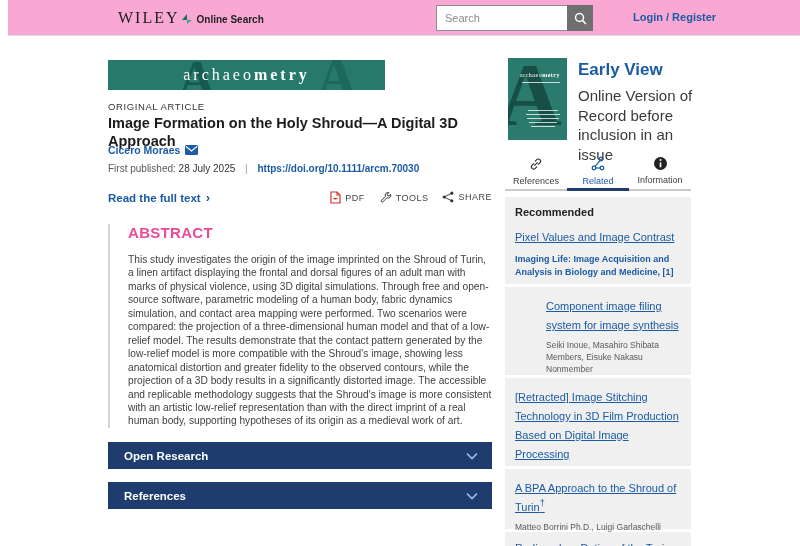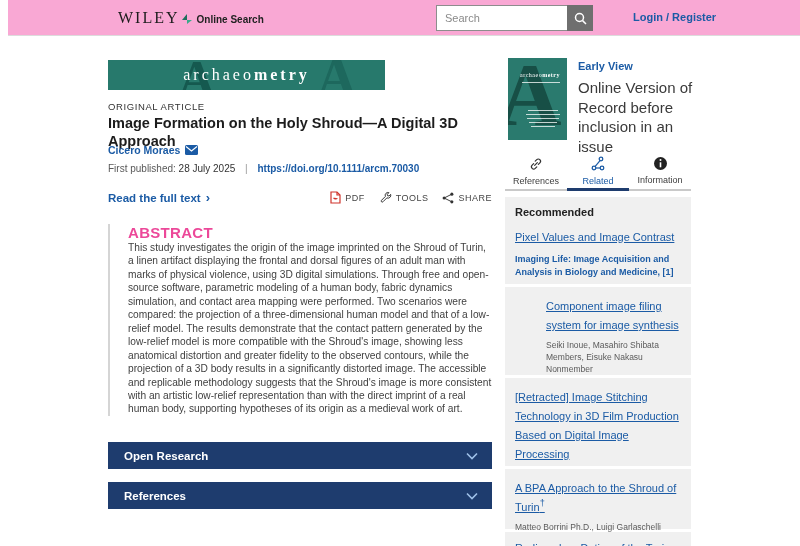--- a/index.html
+++ b/index.html
@@ -29,38 +29,38 @@
   .title { position:absolute; left:108px; top:114px; width:392px; font-size:14.5px; font-weight:bold; color:#1c1c1c; line-height:1.25; }
   .author-row { position:absolute; left:108px; top:144px; display:flex; align-items:center; gap:5px; }
   .author-name { font-size:10.5px; font-weight:bold; color:#1b5ba5; cursor:pointer; }
   .meta-row { position:absolute; left:108px; top:163px; font-size:10px; color:#595959; }
   .meta-row .date { color:#333; }
   .meta-row .sep { margin:0 7px; color:#999; }
   .meta-row .doi { color:#1b5ba5; font-weight:bold; text-decoration:none; cursor:pointer; }
   .read-row { position:absolute; left:108px; top:190px; width:384px; display:flex; justify-content:space-between; align-items:center; }
   .read-link { font-size:11.5px; font-weight:bold; color:#1b5ba5; cursor:pointer;text-align:right; }
   .read-link .chev { font-size:13px; margin-left:5px; }
-  .actions { display:flex; align-items:flex-end; gap:14px; }
+  .actions { display:flex; align-items:flex-start; gap:14px; }
   .action { display:flex; align-items:center; gap:4px; font-size:9px; letter-spacing:.5px; color:#444; cursor:pointer; }
 
   .abstract { position:absolute; left:108px; top:224px; width:386px; border-left:2px solid #d5d5d5; padding-left:18px; }
   .abstract h2 { font-size:15px; font-weight:600; color:#ec4899; letter-spacing:.3px; font-family:"Liberation Sans", sans-serif; }
-  .abstract p { font-size:10.2px; line-height:1.32; color:#3f3f3f; width:366px; }
+  .abstract p { margin-top:12px; font-size:10.2px; line-height:1.32; color:#3f3f3f; width:366px; }
 
   .accordion { position:absolute; left:108px; width:384px; height:27px; background:#1e3c6e; display:flex; align-items:center; justify-content:space-between; padding:0 14px 0 16px; cursor:pointer; }
   .accordion .alabel { color:#fff; font-size:11.5px; font-weight:bold; }
   .acc1 { top:442px; } .acc2 { top:482px; }
 
   
   .cover { position:absolute; left:508px; top:58px; width:59px; height:82px; background:#2a7a6e; overflow:hidden; cursor:pointer; }
   .cover .cA { position:absolute; left:-10px; top:-14px; font-family:"Liberation Serif", serif; font-size:88px; color:#174f46; font-weight:bold; }
   .cover .ct { position:absolute; left:12px; top:14px; font-family:"Liberation Serif", serif; font-size:6px; color:#fff; letter-spacing:.5px; }
   .cover .cline { position:absolute; left:14px; height:1px; background:rgba(255,255,255,.75); }
   .early-view { position:absolute; left:578px; top:60px; width:130px; }
-  .ev-link { font-size:11px; font-weight:bold; color:#1b5ba5; cursor:pointer; }
+  .ev-link { font-size:17px; font-weight:bold; color:#1b5ba5; cursor:pointer; }
   .ev-desc { margin-top:6px; font-size:15px; line-height:1.3; color:#3a3a3a; width:118px; }
 
   .tabs { position:absolute; left:505px; top:152px; width:186px; height:38px; display:flex; }
   .tab { flex:1; display:flex; flex-direction:column; align-items:center; justify-content:flex-start; gap:4px; padding-top:4px; cursor:pointer; }
   .tab .tlabel { font-size:9px; color:#404040; }
   .tab.active .tlabel { color:#1b5ba5; }
   .tabs-underline { position:absolute; left:505px; top:189px; width:186px; height:2px; background:#c9c9c9; }
   .tabs-underline .active-seg { position:absolute; left:62px; top:-1px; width:62px; height:3px; background:#1e3c6e; }
 
   .card { position:absolute; left:505px; width:186px; background:#f0f0f0; padding:9px 10px 8px 10px; }

